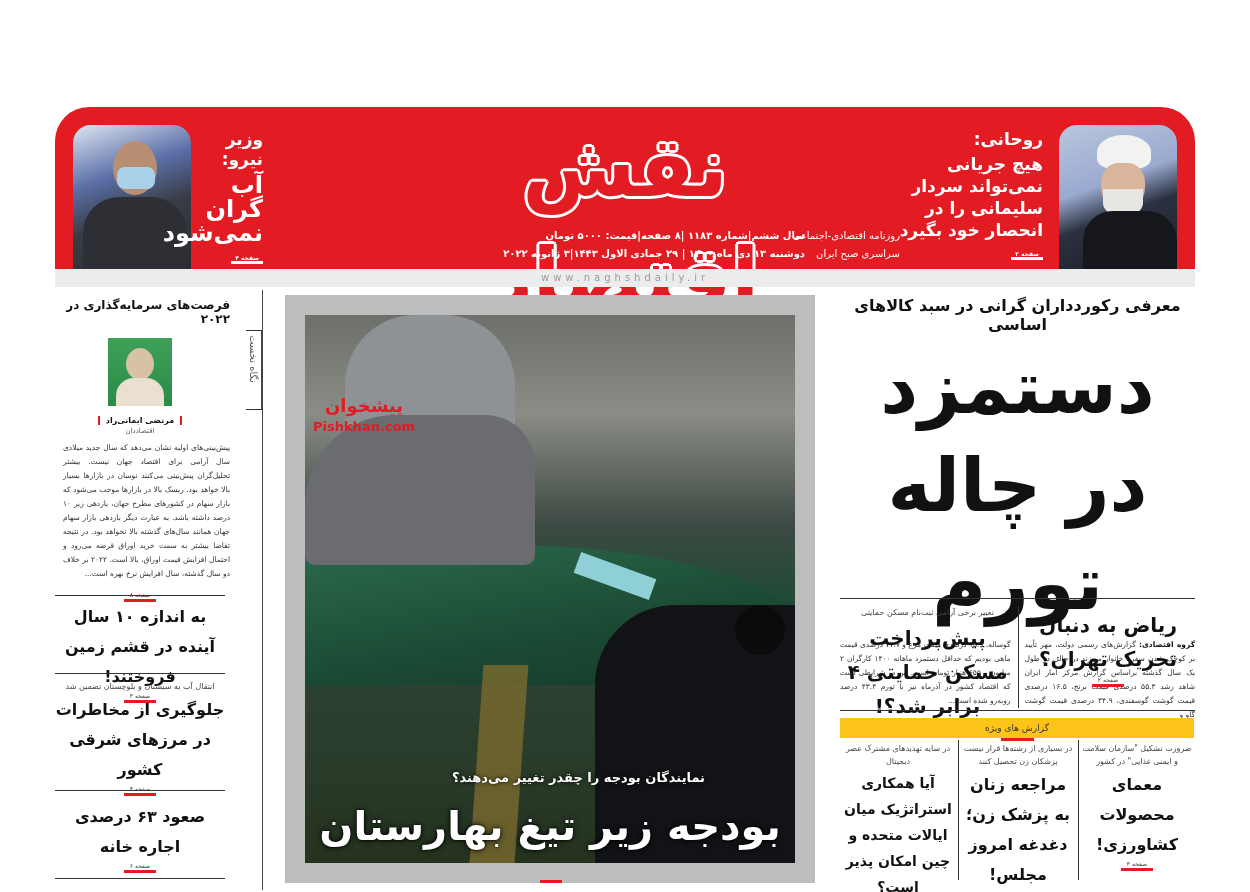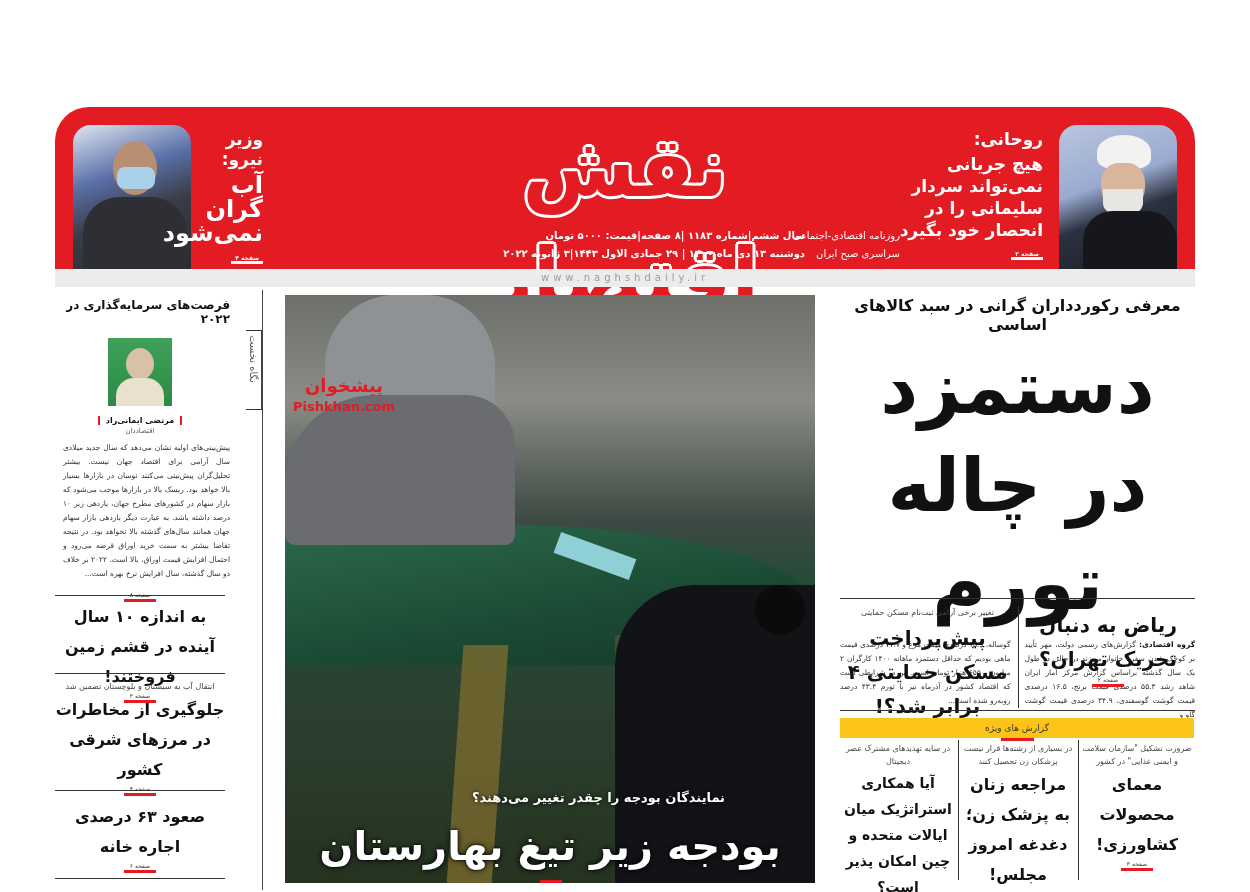--- a/index.html
+++ b/index.html
@@ -60,21 +60,21 @@
 
   .story { position: absolute; text-align: center; }
   .story .k { font-size: 8px; color: #444; line-height: 13px; }
   .story .h { font-weight: bold; font-size: 20px; line-height: 34px; margin-top: 2px; }
   .story .h.sm { font-size: 16px; line-height: 30px; }
 
   .yellow { position: absolute; left: 840px; top: 718px; width: 354px; height: 20px; background: #fcc419; text-align: center; font-size: 9px; line-height: 20px; color: #333; }
   .vsep { position: absolute; width: 1px; background: #333; }
 
   
-  .photo-frame { position: absolute; left: 285px; top: 295px; width: 530px; height: 588px; background: #bdbdbd; padding: 0; }
+  .photo-frame { position: absolute; left: 285px; top: 295px; width: 530px; height: 588px; background: #bdbdbd; padding: 20px; }
   .photo {
     position: relative; width: 100%; height: 100%; overflow: hidden;
     background: linear-gradient(180deg,#6d6f6a 0%,#8a8c85 18%,#3e4a44 38%,#1f4a35 52%,#2c4030 70%,#25331f 100%);
   }
   .photo .desk { position:absolute; left:0; top:230px; width:100%; height:140px; background: linear-gradient(170deg,#2c6a4c 0%,#1b4a34 60%,#14392a 100%); border-radius: 0 60% 0 0; }
   .photo .wood1 { position:absolute; left:170px; top:350px; width:45px; height:240px; background:#7a6a30; opacity:.8; transform: skewX(-4deg); }
   .photo .wood2 { position:absolute; left:330px; top:340px; width:40px; height:250px; background:#4a5a36; opacity:.7; }
   .photo .person1 { position:absolute; left:40px; top:0; width:170px; height:230px; background:#8f9295; border-radius: 70px 70px 10px 10px; }
   .photo .person2 { position:absolute; left:0; top:100px; width:230px; height:150px; background:#6a6c70; border-radius: 90px 50px 10px 10px; }
   .photo .person3 { position:absolute; right:0; top:290px; width:200px; height:300px; background:#121316; border-radius: 80px 0 0 0; }

